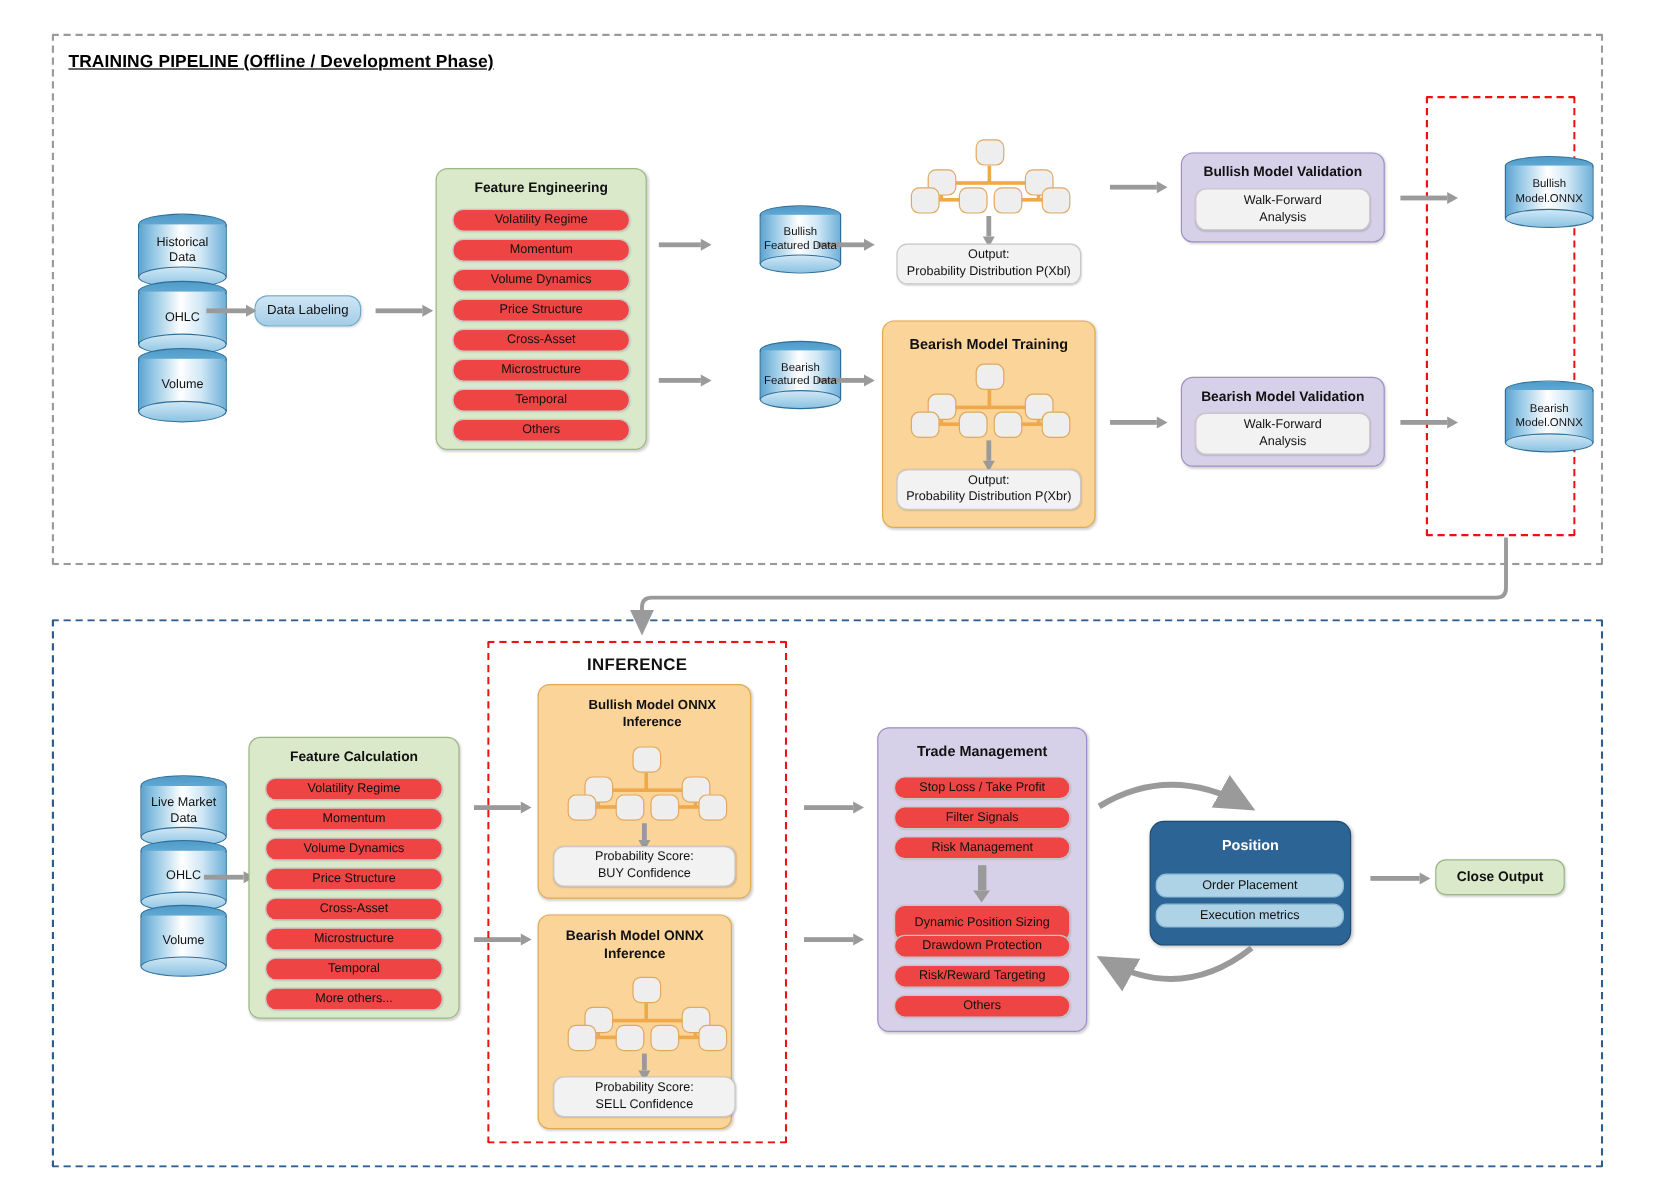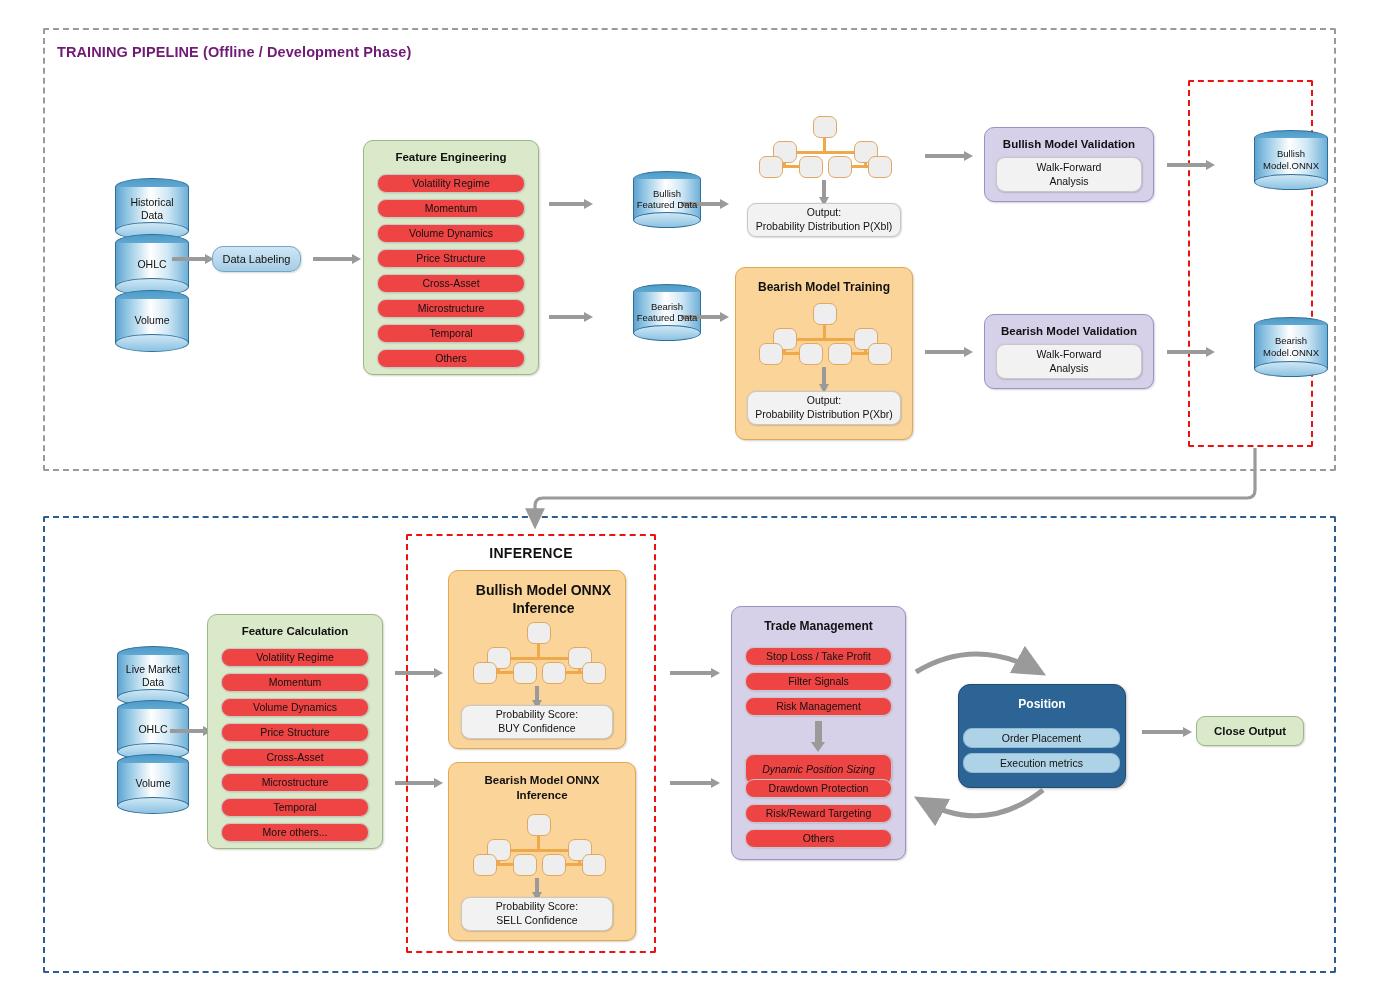--- a/index.html
+++ b/index.html
@@ -7,21 +7,21 @@
        font-family:"Liberation Sans","DejaVu Sans",sans-serif;color:#111;}
   .stage{position:absolute;left:0;top:0;width:1380px;height:1001px;}
 
   
   .phase{position:absolute;box-sizing:border-box;}
   .phase-training{left:43px;top:28px;width:1293px;height:443px;
       border:2px dashed #9a9a9a;border-radius:2px;}
   .phase-exec{left:43px;top:516px;width:1293px;height:457px;
       border:2px dashed #2d5d8f;border-radius:2px;}
   .phase-title{position:absolute;font-weight:bold;font-size:14.5px;
-      letter-spacing:.1px;white-space:nowrap;color:#701a75;}
+      letter-spacing:.1px;white-space:nowrap;color:#000000;text-decoration:underline;}
   .pt-training{left:57px;top:44px;}
   .pt-exec{left:940px;top:940px;}
 
   
   .redbox{position:absolute;box-sizing:border-box;border:2.5px dashed #ee1111;border-radius:2px;}
   .redbox-models{left:1188px;top:80px;width:125px;height:367px;}
   .redbox-inference{left:406px;top:534px;width:250px;height:419px;}
   .inference-title{position:absolute;left:406px;top:545px;width:250px;text-align:center;
       font-weight:bold;font-size:14px;letter-spacing:.3px;}
 
@@ -325,21 +325,21 @@
   </div>
   <div class="arrow h" style="left:395px;top:778px;width:48px;">
     <div class="shaft" style="width:39px;"></div>
       <div class="head" style="left:39px;"></div>
   </div>
 
   <div class="redbox redbox-inference"></div>
   <div class="inference-title">INFERENCE</div>
 
   <div class="panel panel-orange" style="left:448px;top:570px;width:178px;height:179px;">
-    <div class="panel-title" style="top:10px;font-size:14px;white-space:pre-line;line-height:1.3;padding-left:13px;">Bullish Model ONNX
+    <div class="panel-title" style="top:10px;font-size:11px;white-space:pre-line;line-height:1.3;padding-left:13px;">Bullish Model ONNX
 Inference</div>
   </div>
   <div class="tree" style="left:466px;top:614px;width:146px;height:72px;">
     <div class="tline" style="left:71px;top:30px;width:3px;height:14px;"></div>
     <div class="tline" style="left:31px;top:43px;width:84px;height:3px;"></div>
     <div class="tline" style="left:31px;top:43px;width:3px;height:16px;"></div>
     <div class="tline" style="left:112px;top:43px;width:3px;height:16px;"></div>
     <div class="tline" style="left:19px;top:57px;width:40px;height:3px;"></div>
     <div class="tline" style="left:88px;top:57px;width:40px;height:3px;"></div>
     <div class="tnode" style="left:61px;top:8px;"></div>
@@ -350,21 +350,21 @@
     <div class="tnode" style="left:76px;top:48px;"></div>
     <div class="tnode" style="left:116px;top:48px;"></div>
   </div>
   <div class="arrow v" style="left:532px;top:686px;height:22px;">
     <div class="shaft" style="height:14px;"></div>
       <div class="head" style="top:14px;"></div>
   </div>
   <div class="outbox" style="left:461px;top:705px;width:152px;height:34px;white-space:pre-line;">Probability Score:
 BUY Confidence</div>
 
-  <div class="panel panel-orange" style="left:448px;top:762px;width:188px;height:179px;">
+  <div class="panel panel-orange" style="left:448px;top:762px;width:162px;height:179px;">
     <div class="panel-title" style="top:10px;font-size:11.5px;white-space:pre-line;line-height:1.3;">Bearish Model ONNX
 Inference</div>
   </div>
   <div class="tree" style="left:466px;top:806px;width:146px;height:72px;">
     <div class="tline" style="left:71px;top:30px;width:3px;height:14px;"></div>
     <div class="tline" style="left:31px;top:43px;width:84px;height:3px;"></div>
     <div class="tline" style="left:31px;top:43px;width:3px;height:16px;"></div>
     <div class="tline" style="left:112px;top:43px;width:3px;height:16px;"></div>
     <div class="tline" style="left:19px;top:57px;width:40px;height:3px;"></div>
     <div class="tline" style="left:88px;top:57px;width:40px;height:3px;"></div>
@@ -395,21 +395,21 @@
   <div class="panel panel-purple" style="left:731px;top:606px;width:175px;height:254px;">
     <div class="panel-title" style="top:12px;font-size:12px;">Trade Management</div>
   </div>
   <div class="pill" style="left:745px;top:647px;width:147px;height:19px;">Stop Loss / Take Profit</div>
   <div class="pill" style="left:745px;top:672px;width:147px;height:19px;">Filter Signals</div>
   <div class="pill" style="left:745px;top:697px;width:147px;height:19px;">Risk Management</div>
   <div class="arrow v" style="left:813px;top:721px;height:30px;">
     <div class="shaft" style="height:21px;width:7px;left:1.5px;"></div>
       <div class="head" style="top:21px;border-left-width:7px;border-right-width:7px;border-top-width:10px;left:-2px;"></div>
   </div>
-  <div class="pill" style="left:745px;top:754px;width:147px;height:31px;font-style:italic;">Dynamic Position Sizing</div>
+  <div class="pill" style="left:745px;top:754px;width:147px;height:31px;">Dynamic Position Sizing</div>
   <div class="pill" style="left:745px;top:779px;width:147px;height:19px;">Drawdown Protection</div>
   <div class="pill" style="left:745px;top:804px;width:147px;height:19px;">Risk/Reward Targeting</div>
   <div class="pill" style="left:745px;top:829px;width:147px;height:19px;">Others</div>
 
   <div class="exec-box" style="left:958px;top:684px;width:168px;height:104px;">
     <div class="exec-title" style="top:12px;">Position</div>
   </div>
   <div class="exec-pill" style="left:963px;top:728px;width:157px;height:20px;">Order Placement</div>
   <div class="exec-pill" style="left:963px;top:753px;width:157px;height:20px;">Execution metrics</div>
 

